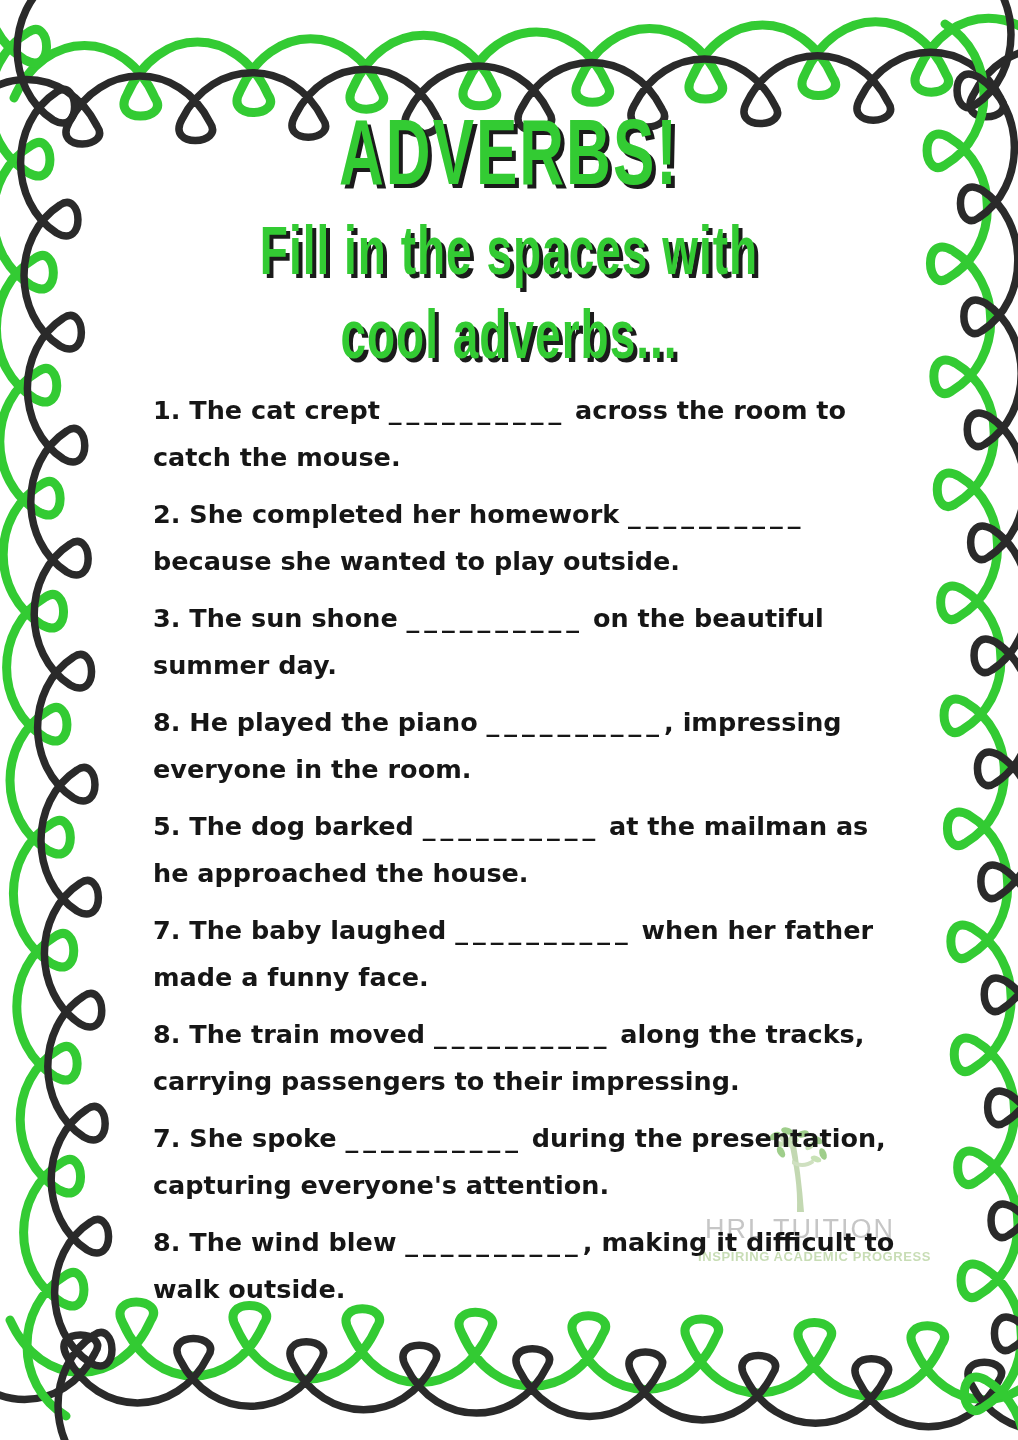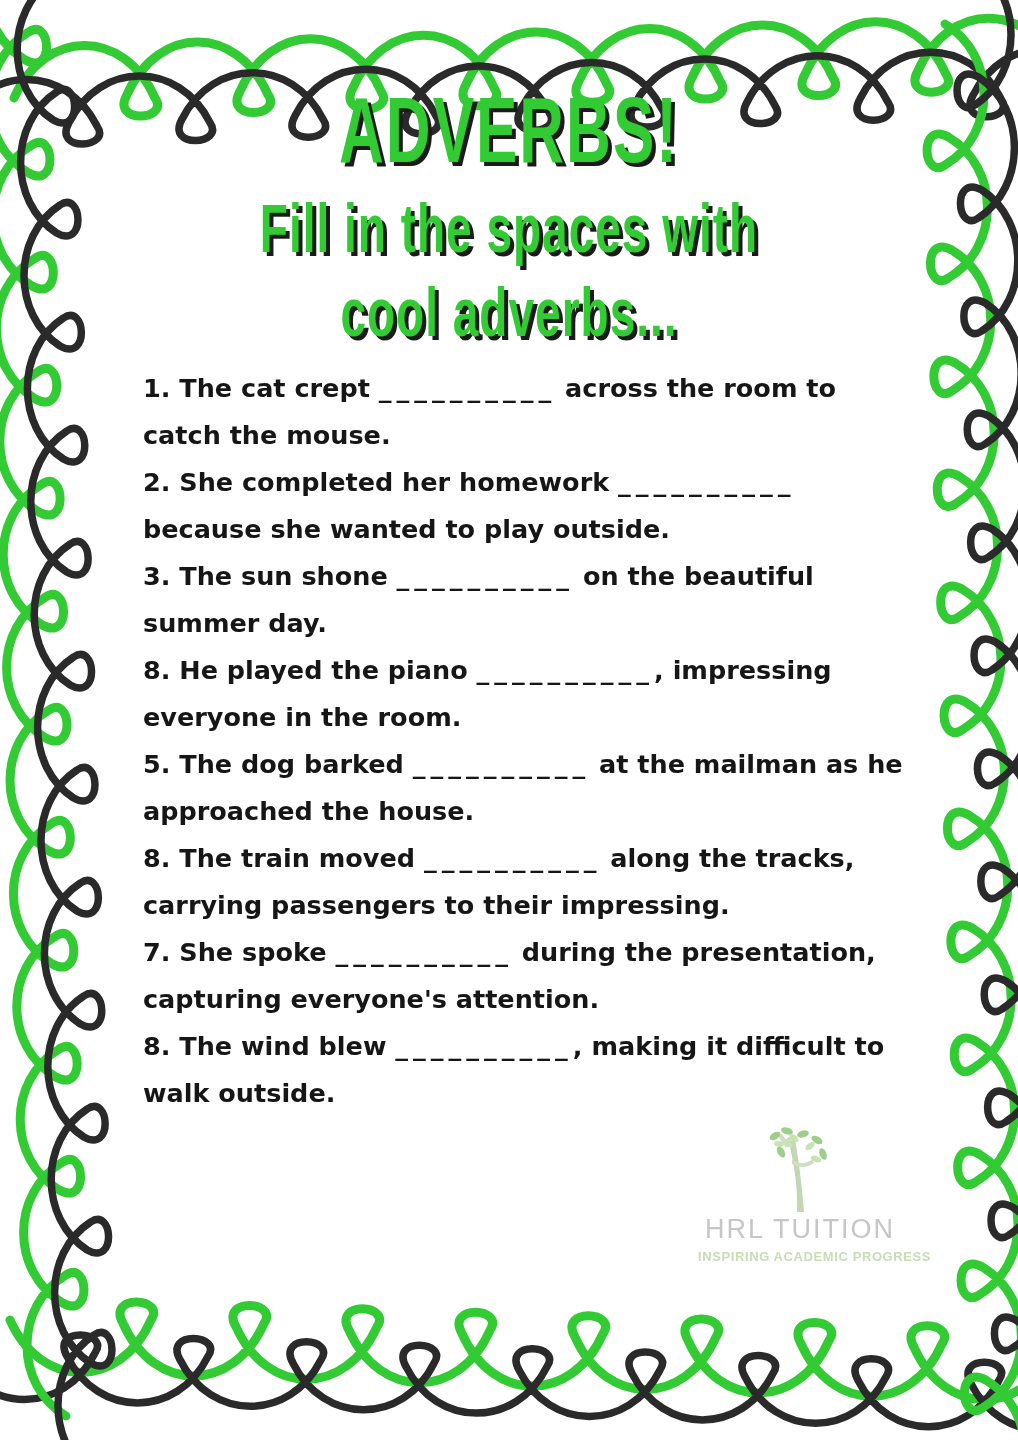--- a/index.html
+++ b/index.html
@@ -23,39 +23,39 @@
     font-weight:400;font-size:27px;letter-spacing:2px;
     color:#c6c6c6;margin-top:2px;white-space:nowrap;
   }
   .watermark .tagline{
     font-family:"Liberation Sans",sans-serif;
     font-weight:700;font-size:13px;letter-spacing:0.6px;
     color:#c8ddb5;margin-top:4px;white-space:nowrap;
   }
   
   .content{position:relative;z-index:3;}
-  .title{margin:0;padding-top:76px;text-align:center;}
+  .title{margin:0;padding-top:98px;text-align:center;}
   .title-line{
     display:block;
     font-family:"Liberation Sans","DejaVu Sans",sans-serif;
     font-weight:700;
     transform:scaleY(1.5);
     transform-origin:50% 0%;
     white-space:nowrap;
   }
   .t1{font-size:62px;letter-spacing:2px;margin-bottom:40px;}
   .t2,.t3{font-size:46px;letter-spacing:1px;margin-bottom:30px;}
   .items{
     list-style:none;
     margin:40px 0 0 143px;padding:0;
     width:762px;
     font-size:25.5px;line-height:47px;font-weight:700;
     color:#161616;
   }
-  .items li{margin:0;padding:0;}
+  .items li{margin:10px;padding:0;}
   .blank{
     letter-spacing:5px;
     font-weight:700;
     white-space:nowrap;
   }
 </style>
 </head>
 <body>
 
 <div class="page">
@@ -116,20 +116,21 @@
 
       <li class="item"><span class="pre">2. She completed her homework </span><span class="blank">__________</span><span class="post"> because she wanted to play outside.</span></li>
 
       <li class="item"><span class="pre">3. The sun shone </span><span class="blank">__________</span><span class="post"> on the beautiful summer day.</span></li>
 
       <li class="item"><span class="pre">8. He played the piano </span><span class="blank">__________</span><span class="post">, impressing everyone in the room.</span></li>
 
       <li class="item"><span class="pre">5. The dog barked </span><span class="blank">__________</span><span class="post"> at the mailman as he approached the house.</span></li>
 
 
+      <li class="item"><span class="pre">7. The baby laughed </span><span class="blank">__________</span><span class="post"> when her father made a funny face.</span></li>
 
       <li class="item"><span class="pre">8. The train moved </span><span class="blank">__________</span><span class="post"> along the tracks, carrying passengers to their impressing.</span></li>
 
       <li class="item"><span class="pre">7. She spoke </span><span class="blank">__________</span><span class="post"> during the presentation, capturing everyone's attention.</span></li>
 
       <li class="item"><span class="pre">8. The wind blew </span><span class="blank">__________</span><span class="post">, making it difficult to walk outside.</span></li>
     </ol>
 
   </div>
 </div>

